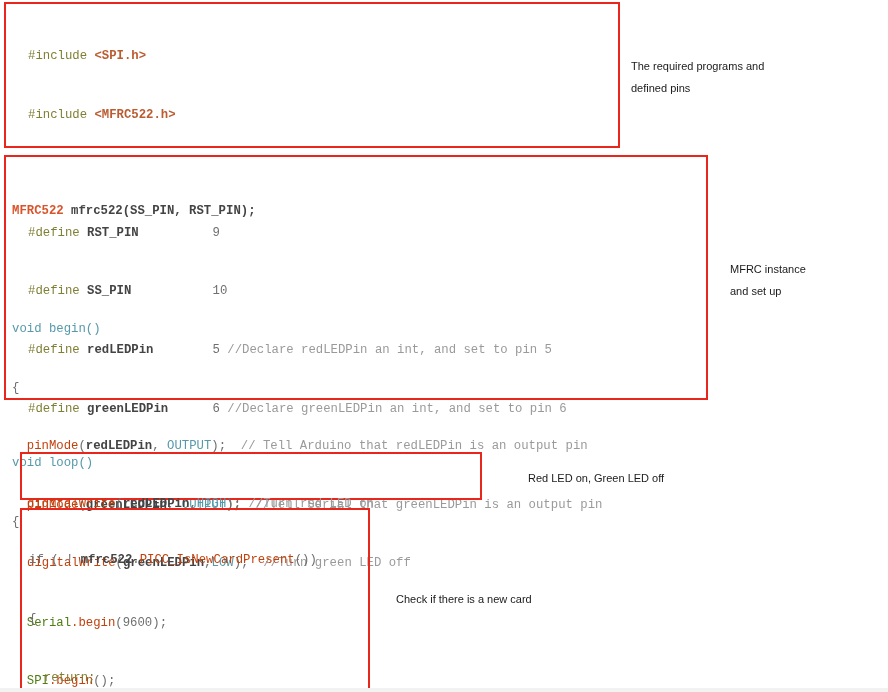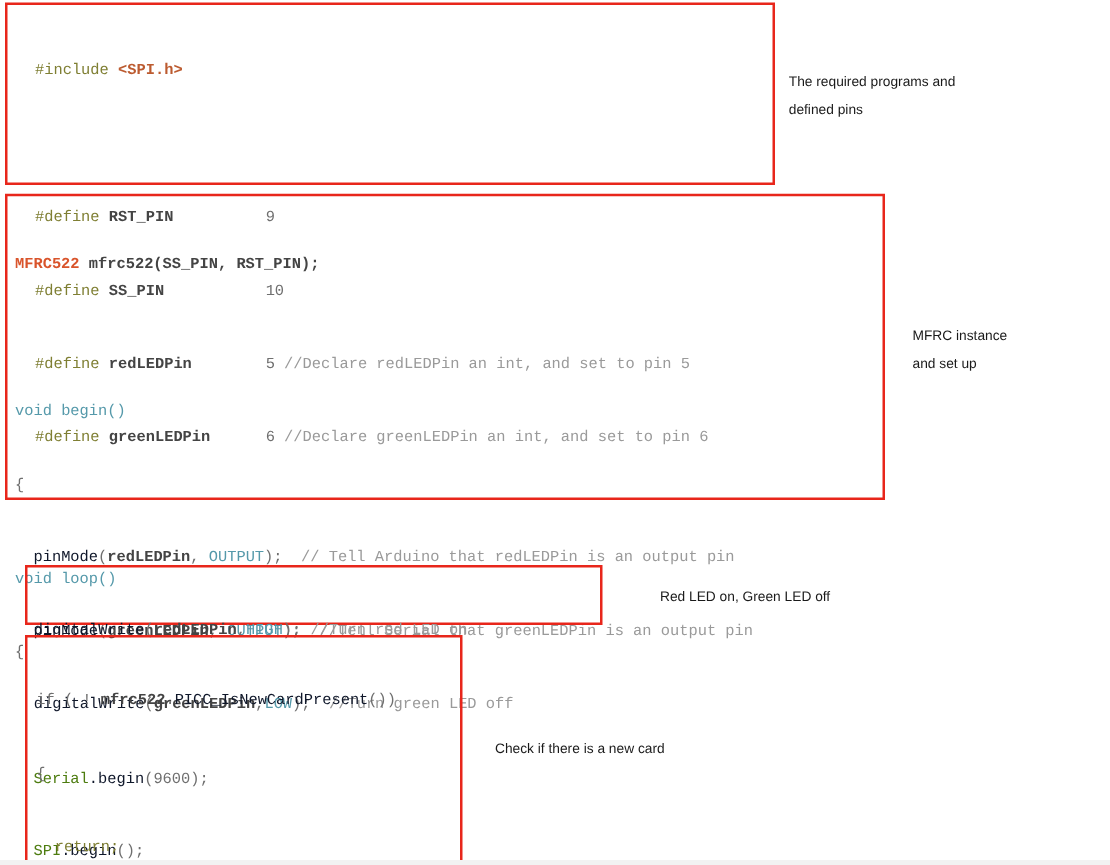--- a/index.html
+++ b/index.html
@@ -34,21 +34,21 @@
   }
   .ln { display: block; height: 19.6px; white-space: pre; }
 
   
   .t-pre    { color: #7f7f33; }            
   .t-lib    { color: #bc5b30; font-weight: bold; }  
   .t-ident  { color: #444444; font-weight: bold; }  
   .t-type   { color: #5599aa; }            
   .t-class  { color: #d9542b; font-weight: bold; }  
   .t-obj    { color: #4d7c0f; }            
-  .t-fn     { color: #0f172a; text-align: right; }            
+  .t-fn     { color: #c2410c; text-align: right; }            
   .t-plain  { color: #6f6f6f; }
   .t-num    { color: #6f6f6f; }
   .t-cmt    { color: #9a9a9a; }
 
   
   .hbox {
     position: absolute;
     border: 2px solid #e8261b;
     box-sizing: border-box;
     background: transparent;
@@ -80,20 +80,21 @@
 </style>
 </head>
 <body>
 
 <div id="page">
 
   <div class="hbox" style="left:4px; top:2px; width:616px; height:146px;"></div>
 
   <div class="cblock code" style="left:28px; top:8px;">
     <span class="ln"><span class="t-pre">#include</span><span class="t-plain"> </span><span class="t-lib">&lt;SPI.h&gt;</span></span>
+    <span class="ln"><span class="t-pre">#include</span><span class="t-plain"> </span><span class="t-lib">&lt;MFRC522.h&gt;</span></span>
     <span class="ln"> </span>
     <span class="ln"><span class="t-pre">#define</span><span class="t-plain"> </span><span class="t-ident">RST_PIN</span><span class="t-plain">          </span><span class="t-num">9</span></span>
     <span class="ln"><span class="t-pre">#define</span><span class="t-plain"> </span><span class="t-ident">SS_PIN</span><span class="t-plain">           </span><span class="t-num">10</span></span>
     <span class="ln"><span class="t-pre">#define</span><span class="t-plain"> </span><span class="t-ident">redLEDPin</span><span class="t-plain">        </span><span class="t-num">5</span><span class="t-plain"> </span><span class="t-cmt">//Declare redLEDPin an int, and set to pin 5</span></span>
     <span class="ln"><span class="t-pre">#define</span><span class="t-plain"> </span><span class="t-ident">greenLEDPin</span><span class="t-plain">      </span><span class="t-num">6</span><span class="t-plain"> </span><span class="t-cmt">//Declare greenLEDPin an int, and set to pin 6</span></span>
   </div>
 
   <div class="anno" style="left:631px; top:55px; width:240px;">The required programs and
 defined pins</div>
 

